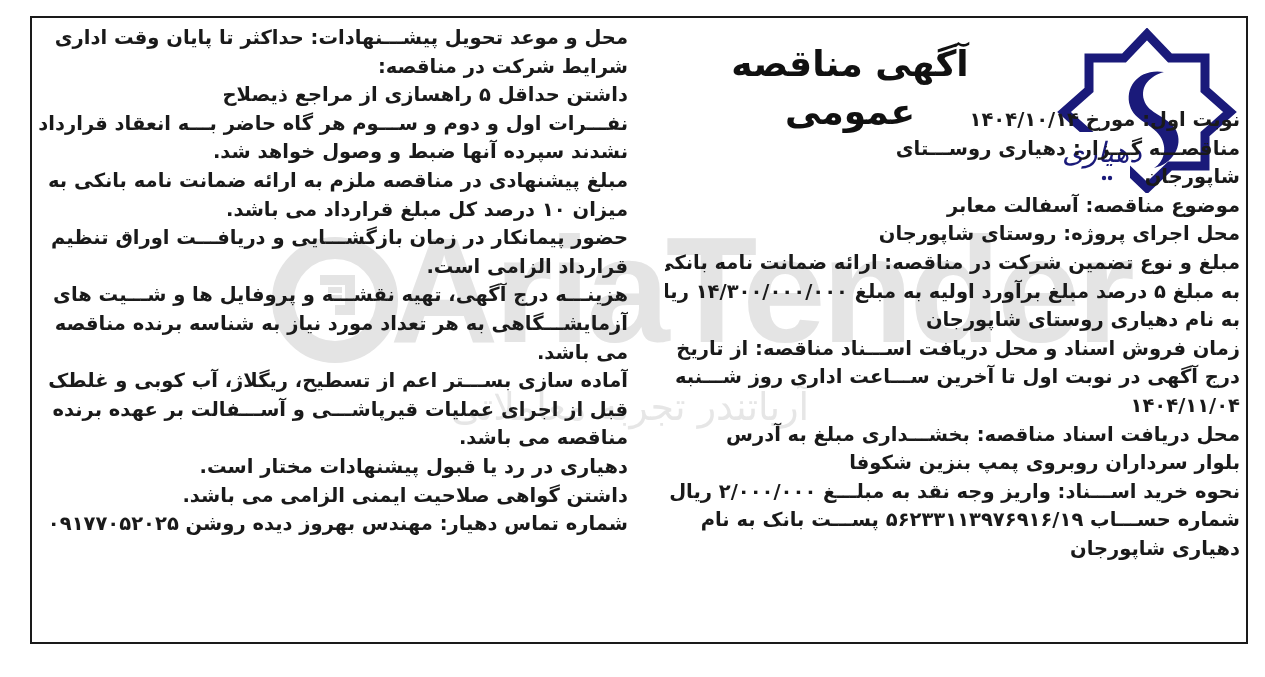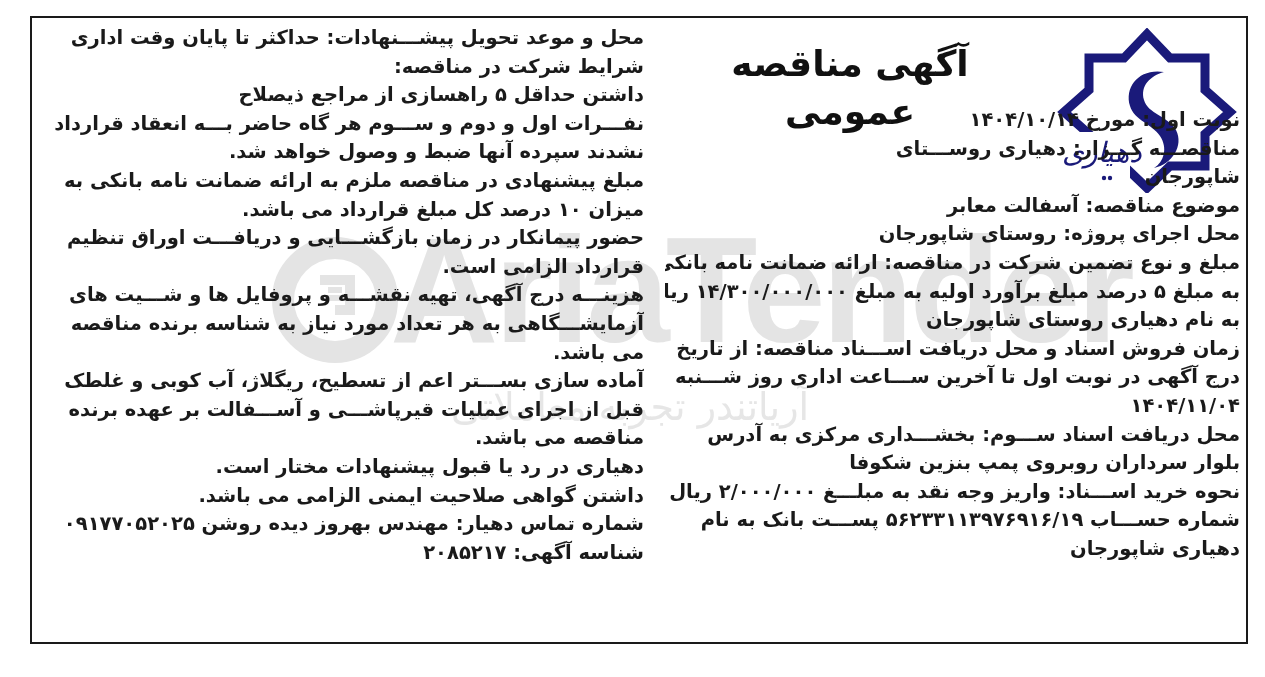--- a/index.html
+++ b/index.html
@@ -70,21 +70,20 @@
     text-align: justify;
     z-index: 1;
     font-weight: bold;
     font-size: 19.5px;
     line-height: 28.6px;
   }
   .col-left {
     left: 38px;
     top: 24px;
     width: 590px;
-    margin-left: 16px;
   }
   .col-right {
     left: 665px;
     top: 106px;
     width: 575px;
   }
   .line {
     display: block;
     white-space: nowrap;
     overflow: hidden;
@@ -156,21 +155,21 @@
   <span class="line">مناقصـــه گـــزار: دهیاری روســـتای</span>
   <span class="line">شاپورجان</span>
   <span class="line">موضوع مناقصه: آسفالت معابر</span>
   <span class="line">محل اجرای پروژه: روستای شاپورجان</span>
   <span class="line">مبلغ و نوع تضمین شرکت در مناقصه: ارائه ضمانت نامه بانکی</span>
   <span class="line">به مبلغ ۵ درصد مبلغ برآورد اولیه به مبلغ ۱۴/۳۰۰/۰۰۰/۰۰۰ ریال</span>
   <span class="line">به نام دهیاری روستای شاپورجان</span>
   <span class="line">زمان فروش اسناد و محل دریافت اســـناد مناقصه: از تاریخ</span>
   <span class="line">درج آگهی در نوبت اول تا آخرین ســـاعت اداری روز شـــنبه</span>
   <span class="line">۱۴۰۴/۱۱/۰۴</span>
-  <span class="line">محل دریافت اسناد ســـوم: بخشـــداری مرکزی به آدرس</span>
+  <span class="line">محل دریافت اسناد مناقصه: بخشـــداری مبلغ به آدرس</span>
   <span class="line">بلوار سرداران روبروی پمپ بنزین شکوفا</span>
   <span class="line">نحوه خرید اســـناد: واریز وجه نقد به مبلـــغ ۲/۰۰۰/۰۰۰ ریال به</span>
   <span class="line">شماره حســـاب ۵۶۲۳۳۱۱۳۹۷۶۹۱۶/۱۹ پســـت بانک به نام</span>
   <span class="line">دهیاری شاپورجان</span>
 </div>
 
 <div class="col col-left">
   <span class="line">محل و موعد تحویل پیشـــنهادات: حداکثر تا پایان وقت اداری</span>
   <span class="line">شرایط شرکت در مناقصه:</span>
   <span class="line">داشتن حداقل ۵ راهسازی از مراجع ذیصلاح</span>
@@ -182,14 +181,13 @@
   <span class="line">قرارداد الزامی است.</span>
   <span class="line">هزینـــه درج آگهی، تهیه نقشـــه و پروفایل ها و شـــیت های</span>
   <span class="line">آزمایشـــگاهی به هر تعداد مورد نیاز به شناسه برنده مناقصه</span>
   <span class="line">می باشد.</span>
   <span class="line">آماده سازی بســـتر اعم از تسطیح، ریگلاژ، آب کوبی و غلطک</span>
   <span class="line">قبل از اجرای عملیات قیرپاشـــی و آســـفالت بر عهده برنده</span>
   <span class="line">مناقصه می باشد.</span>
   <span class="line">دهیاری در رد یا قبول پیشنهادات مختار است.</span>
   <span class="line">داشتن گواهی صلاحیت ایمنی الزامی می باشد.</span>
   <span class="line">شماره تماس دهیار: مهندس بهروز دیده روشن ۰۹۱۷۷۰۵۲۰۲۵</span>
-  <span class="line">شناسه آگهی: ۲۰۸۵۲۱۷</span>
 </div>
 
 </body></html>

